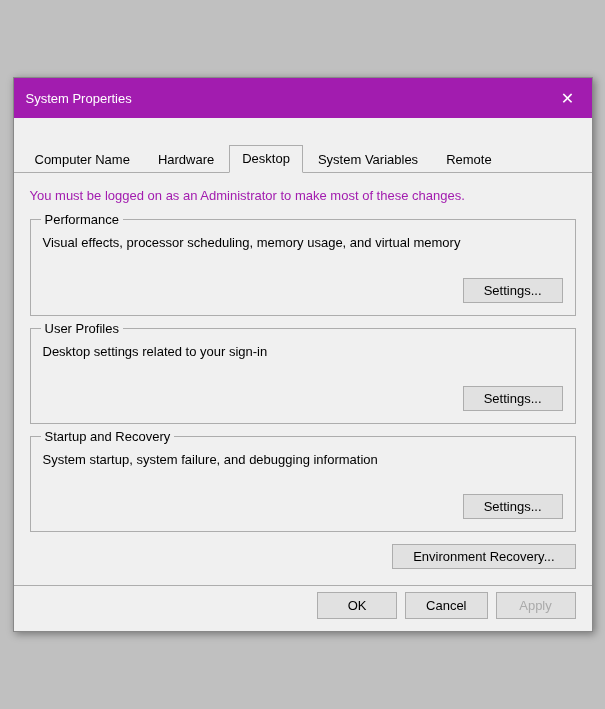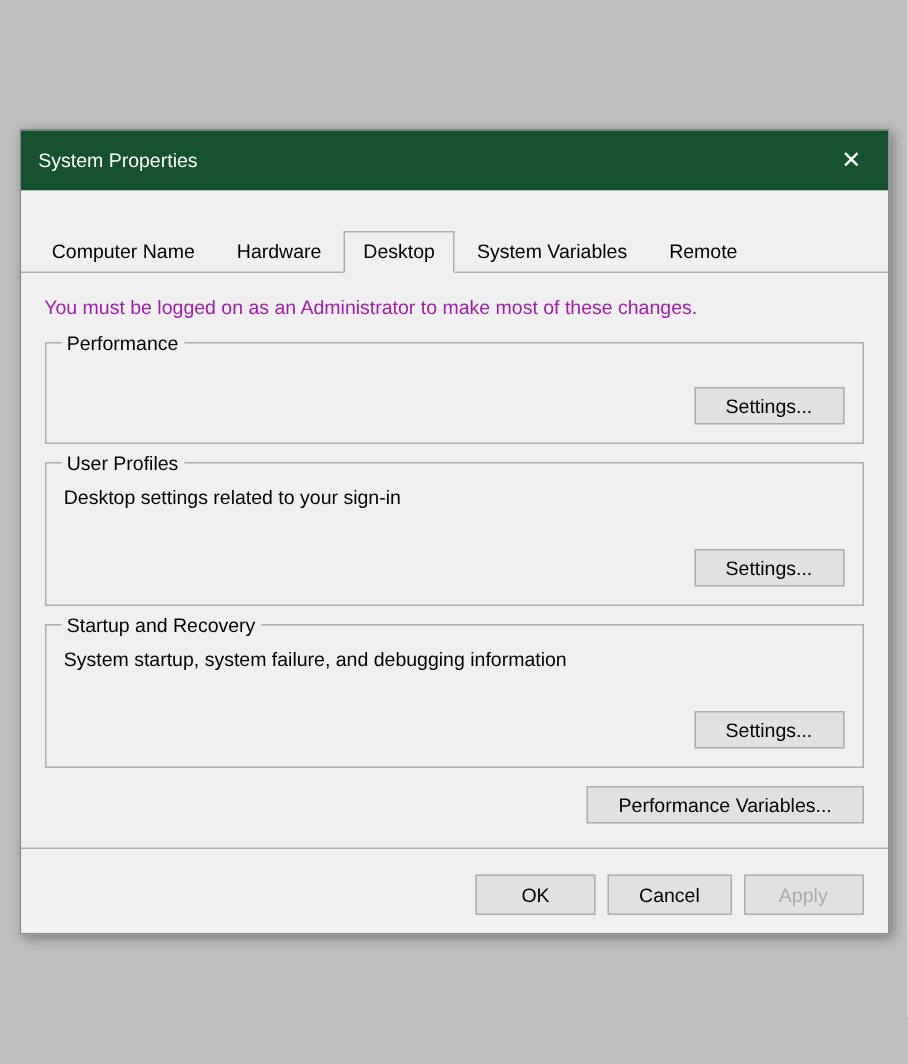--- a/index.html
+++ b/index.html
@@ -20,21 +20,21 @@
     }
 
     .dialog {
       width: 580px;
       background: #f0f0f0;
       border: 1px solid #888;
       box-shadow: 2px 2px 8px rgba(0,0,0,0.4);
     }
 
     .title-bar {
-      background: #14532d;
+      background: #a21caf;
       color: white;
       padding: 8px 12px;
       display: flex;
       align-items: center;
       justify-content: space-between;
       user-select: none;
     }
 
     .title-bar-text {
       font-size: 13px;
@@ -150,21 +150,21 @@
       border: 1px solid #adadad;
       color: #000;
       cursor: pointer;
       font-size: 13px;
       min-width: 150px;
     }
 
     .footer {
       display: flex;
       justify-content: flex-end;
-      padding: 17px 16px 12px 16px;
+      padding: 6px 16px 12px 16px;
       border-top: 1px solid #adadad;
       gap: 8px;
       background: #f0f0f0;
     }
 
     .footer-btn {
       padding: 5px 20px;
       min-width: 80px;
       background: #e1e1e1;
       border: 1px solid #adadad;
@@ -195,20 +195,21 @@
     <button class="tab">System Variables</button>
     <button class="tab">Remote</button>
   </div>
 
   <div class="content">
     <div class="info-text">You must be logged on as an Administrator to make most of these changes.</div>
 
     <div class="group-box">
       <span class="group-box-legend">Performance</span>
       <div class="group-content">
+        <div class="group-desc">Visual effects, processor scheduling, memory usage, and virtual memory</div>
         <div class="settings-btn-row">
           <button class="win-button">Settings...</button>
         </div>
       </div>
     </div>
 
     <div class="group-box">
       <span class="group-box-legend">User Profiles</span>
       <div class="group-content">
         <div class="group-desc">Desktop settings related to your sign-in</div>
@@ -222,21 +223,21 @@
       <span class="group-box-legend">Startup and Recovery</span>
       <div class="group-content">
         <div class="group-desc">System startup, system failure, and debugging information</div>
         <div class="settings-btn-row">
           <button class="win-button">Settings...</button>
         </div>
       </div>
     </div>
 
     <div class="env-btn-row">
-      <button class="env-button">Performance Variables...</button>
+      <button class="env-button">Environment Recovery...</button>
     </div>
   </div>
 
   <div class="footer">
     <button class="footer-btn">OK</button>
     <button class="footer-btn">Cancel</button>
     <button class="footer-btn disabled">Apply</button>
   </div>
 </div>
 

